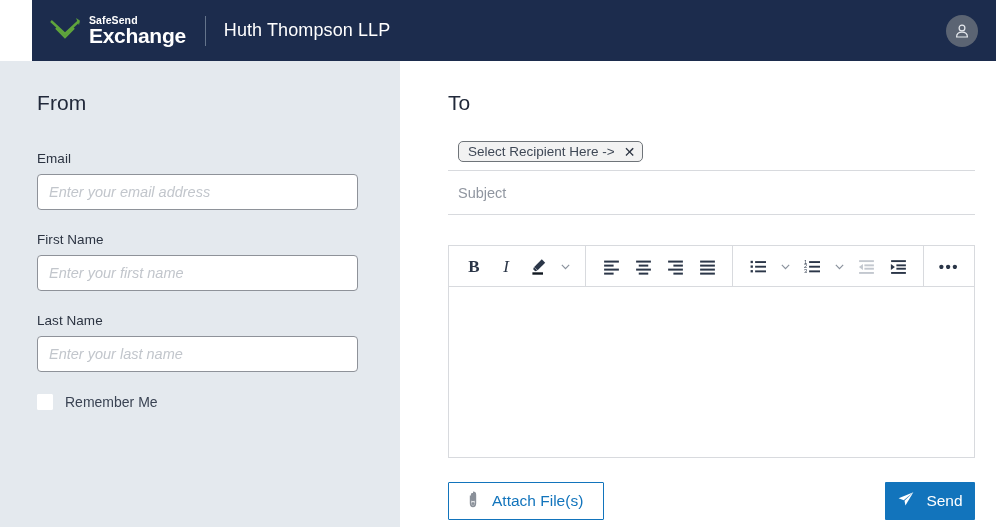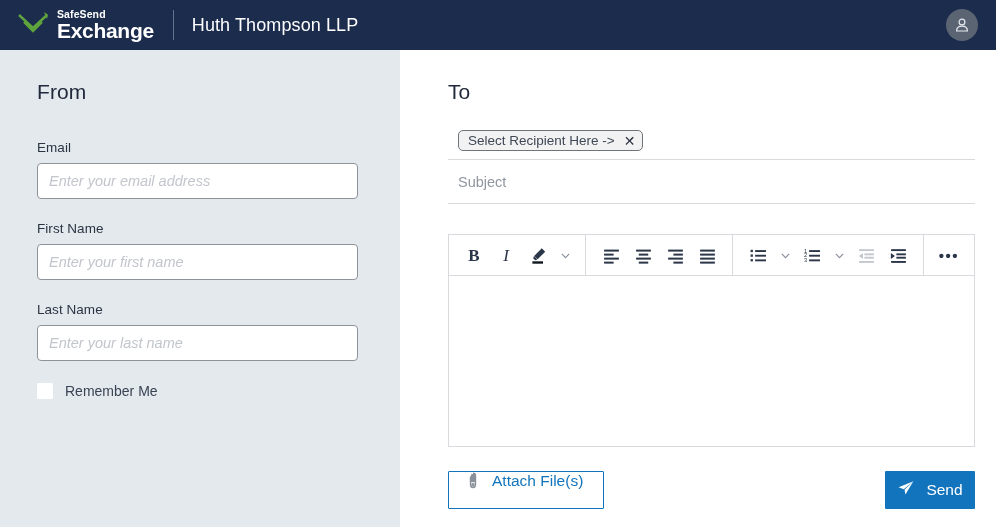--- a/index.html
+++ b/index.html
@@ -5,26 +5,27 @@
   * { box-sizing: border-box; margin: 0; padding: 0; }
   html, body {
     width: 996px; height: 527px;
     font-family: "Liberation Sans", sans-serif;
     background: #ffffff;
     overflow: hidden;
   }
 
   
   .header {
-    height: 50px;
+    height: 61px;
     background: #1c2c4d;
     display: flex;
     align-items: center;
     padding: 0 18px 0 16px;
     position: relative;
+    margin-left: 32px;
   }
   .brand { display: flex; align-items: center; }
   .brand-mark { width: 34px; height: 30px; display: block; margin-right: 7px; }
   .brand-words { display: flex; flex-direction: column; justify-content: center; line-height: 1; }
   .brand-top {
     color: #ffffff; font-size: 10.5px; font-weight: bold;
     letter-spacing: .1px; margin-bottom: 1px;
   }
   .brand-bottom {
     color: #ffffff; font-size: 21px; font-weight: bold;
@@ -128,21 +129,21 @@
     height: 170px; background: #ffffff; outline: none;
     padding: 10px 12px; font-size: 14px; color: #2c3442;
   }
 
   
   .actions {
     display: flex; align-items: center; justify-content: space-between;
     margin-top: 24px;
   }
   .attach-btn {
-    display: inline-flex; justify-content: center;
+    display: inline-flex; align-items: center; justify-content: center;
     height: 38px; padding: 0 20px 0 16px;
     border: 1px solid #1274bc; background: #ffffff;
     color: #1274bc; font-size: 15.5px; cursor: pointer;
     font-family: "Liberation Sans", sans-serif; border-radius: 1px;
   }
   .attach-btn .lbl { margin-left: 11px; }
   .send-btn {
     display: inline-flex; align-items: center; justify-content: center;
     height: 38px; width: 90px;
     background: #1274bc; border: none; color: #ffffff;

